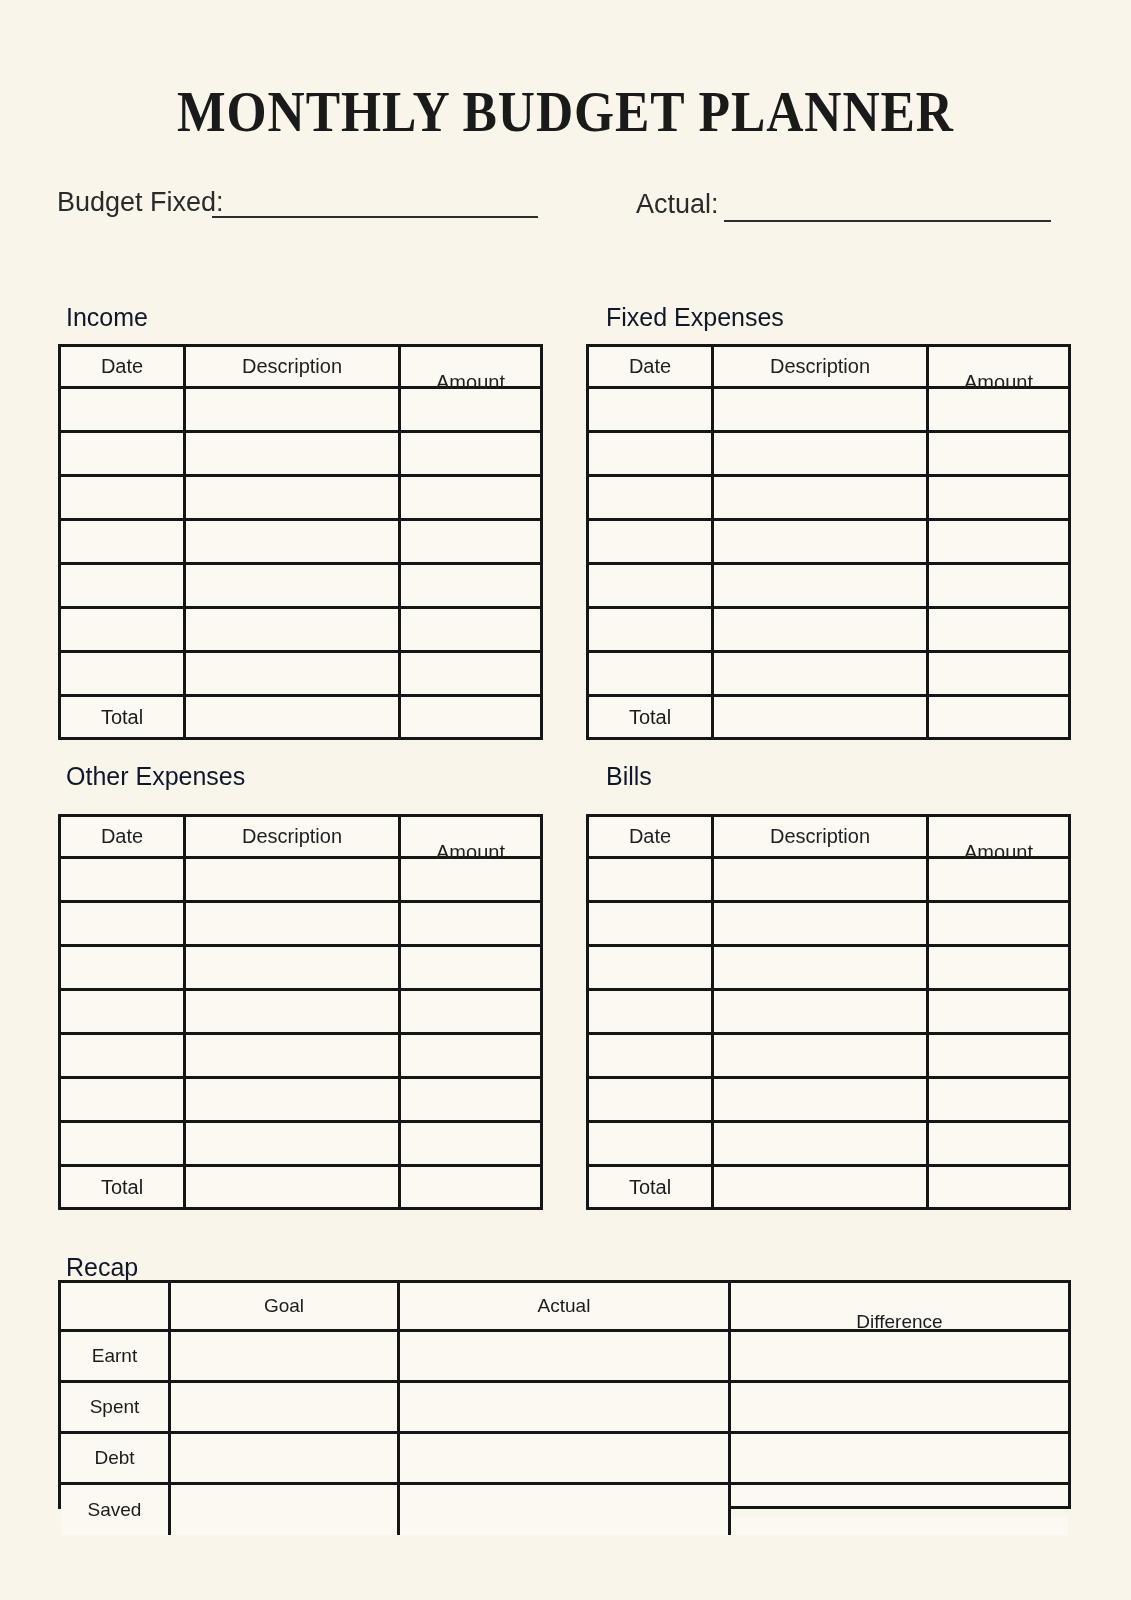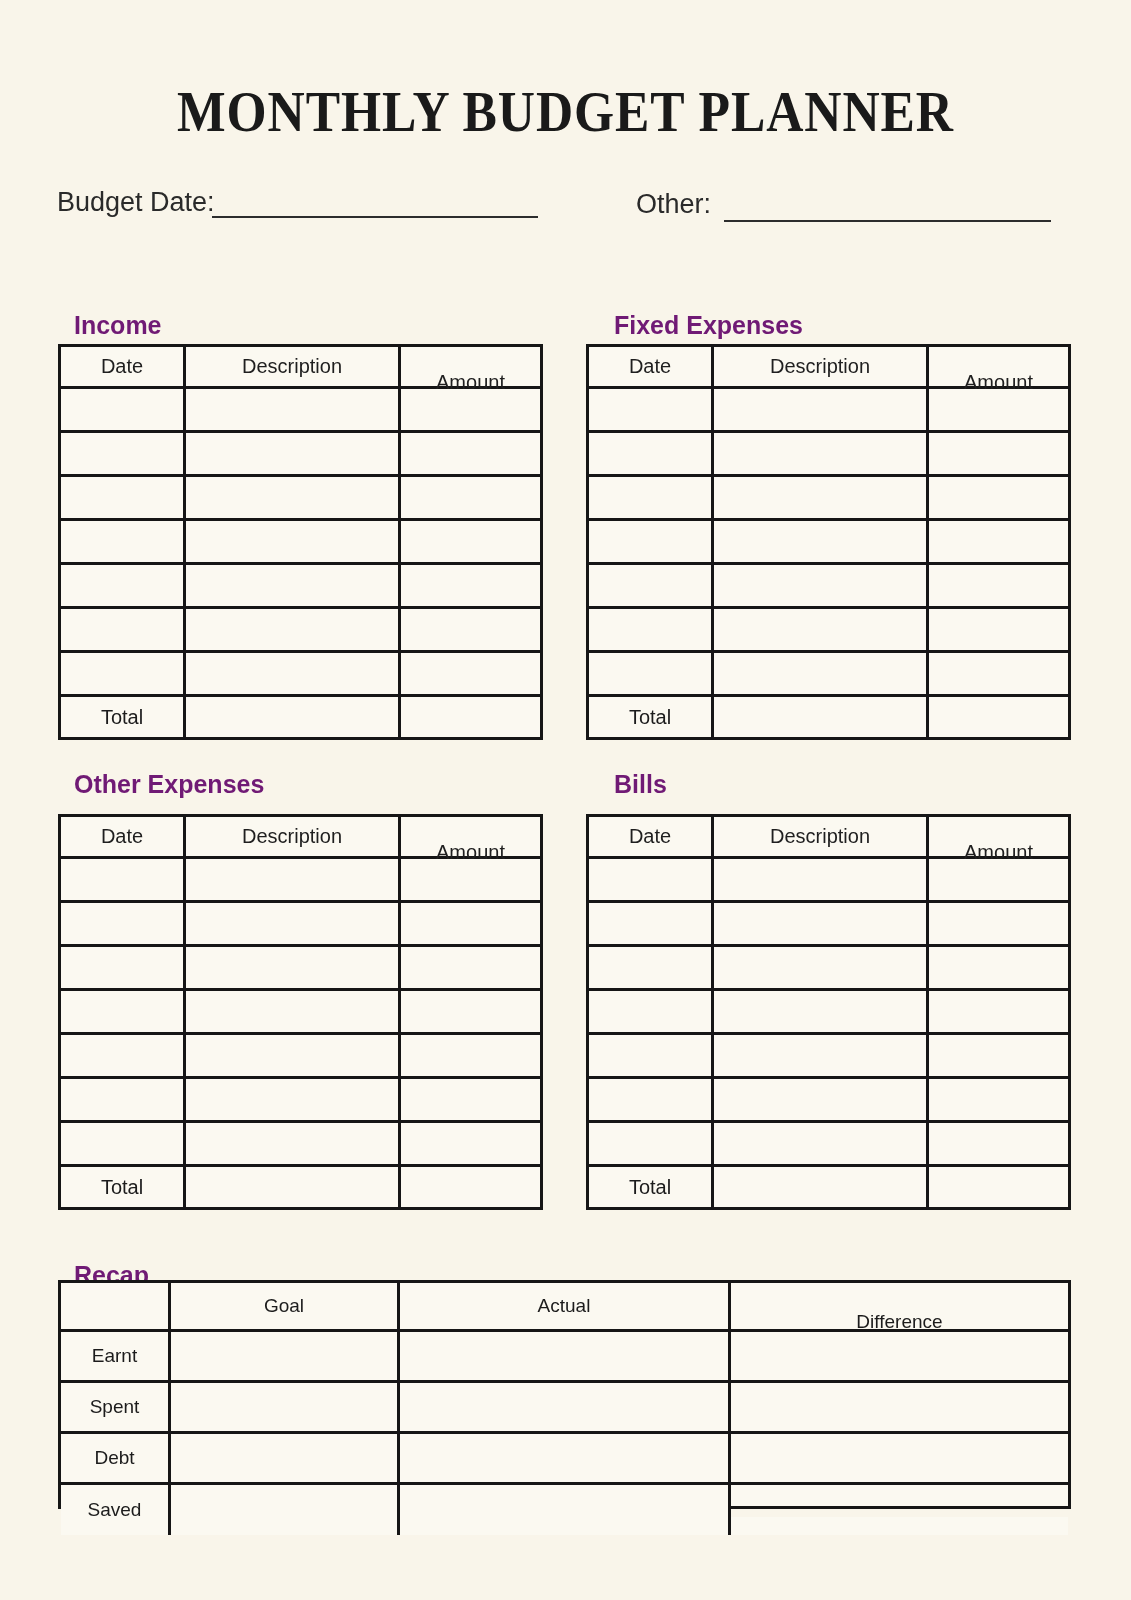--- a/index.html
+++ b/index.html
@@ -29,22 +29,22 @@
   .label{
     position:absolute;font-size:27px;color:#2a2a2a;line-height:1.1;
   }
   .writein{
     position:absolute;height:32px;
     border-bottom:2px solid #2d2d2d;
     font-size:22px;color:#2a2a2a;
     display:flex;align-items:flex-end;padding:0 4px;box-sizing:border-box;
   }
   .sec-h{
-    position:absolute;margin:16px;
-    font-size:25px;font-weight:700;color:#701a75;line-height:1.2;
+    position:absolute;margin:8px;
+    font-size:25px;font-weight:400;color:#0f172a;line-height:1.2;
   }
   .gtable{
     position:absolute;display:grid;
     box-sizing:border-box;
     border:3px solid var(--line);
     background:var(--cellbg);
   }
   .t-std{
     width:485px;height:396px;
     grid-template-columns:125px 215px 1fr;
@@ -72,24 +72,24 @@
   .recap-lab{font-size:19px;}
   .total-lab{font-size:20px;}
 </style>
 </head>
 <body>
 
 <div class="page">
 
   <h1 class="title">MONTHLY BUDGET PLANNER</h1>
 
-  <div class="label" style="left:57px;top:188px">Budget Date:</div>
+  <div class="label" style="left:57px;top:188px">Budget Fixed:</div>
   <div class="writein" style="left:212px;top:186px;width:326px"></div>
 
-  <div class="label" style="left:636px;top:190px">Other:</div>
+  <div class="label" style="left:636px;top:190px">Actual:</div>
   <div class="writein" style="left:724px;top:190px;width:327px"></div>
 
   <h2 class="sec-h" style="left:58px;top:294px">Income</h2>
   <div class="gtable t-std" style="left:58px;top:344px">
     <div class="trow">
       <div class="cell th">Date</div>
       <div class="cell th">Description</div>
       <div class="cell th last-col">Amount</div>
     </div>
     <div class="fill"><div class="trow"><div class="cell"></div><div class="cell"></div><div class="cell last-col"></div></div><div class="trow"><div class="cell"></div><div class="cell"></div><div class="cell last-col"></div></div><div class="trow"><div class="cell"></div><div class="cell"></div><div class="cell last-col"></div></div><div class="trow"><div class="cell"></div><div class="cell"></div><div class="cell last-col"></div></div><div class="trow"><div class="cell"></div><div class="cell"></div><div class="cell last-col"></div></div><div class="trow"><div class="cell"></div><div class="cell"></div><div class="cell last-col"></div></div><div class="trow"><div class="cell"></div><div class="cell"></div><div class="cell last-col"></div></div></div>

